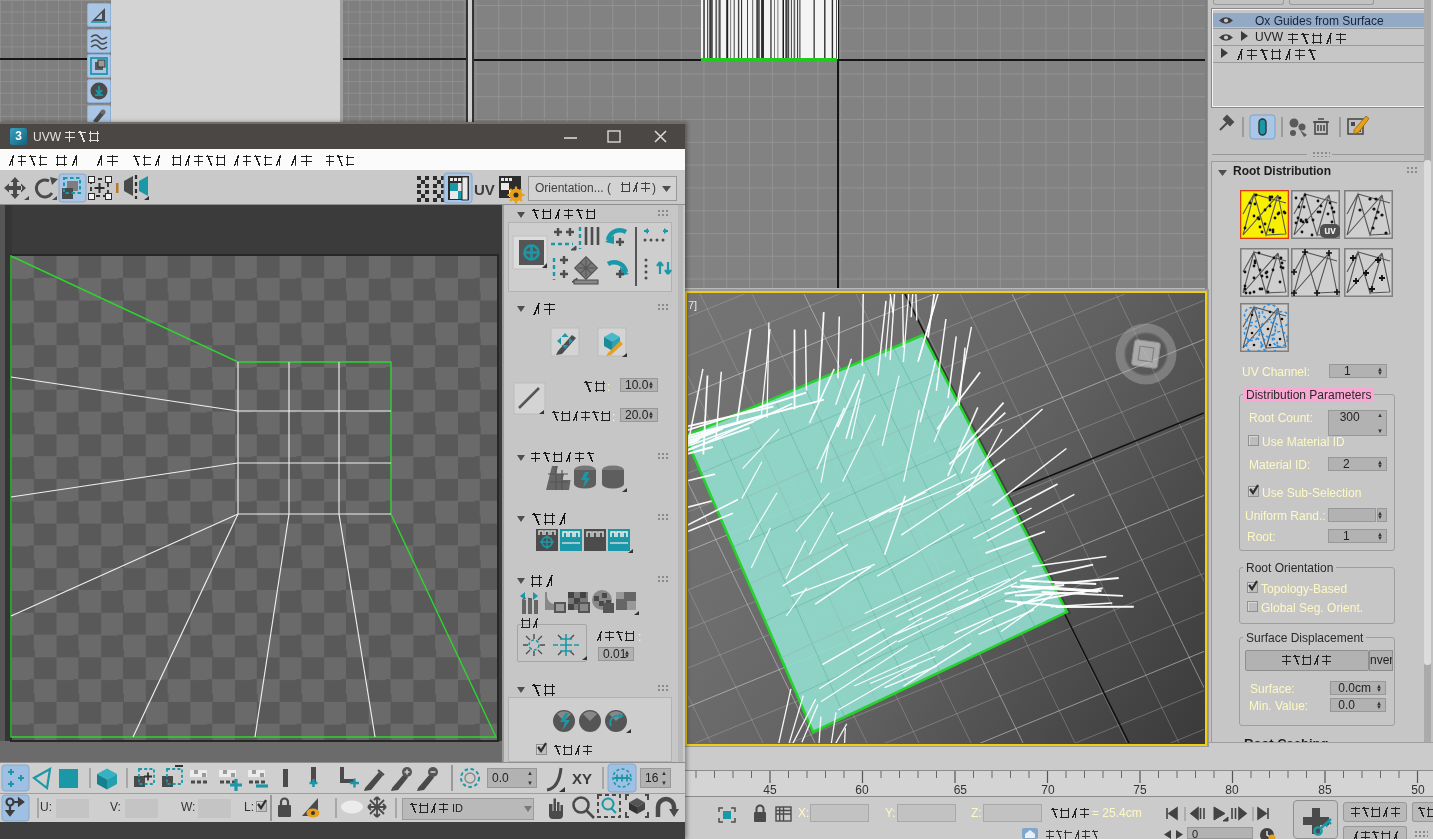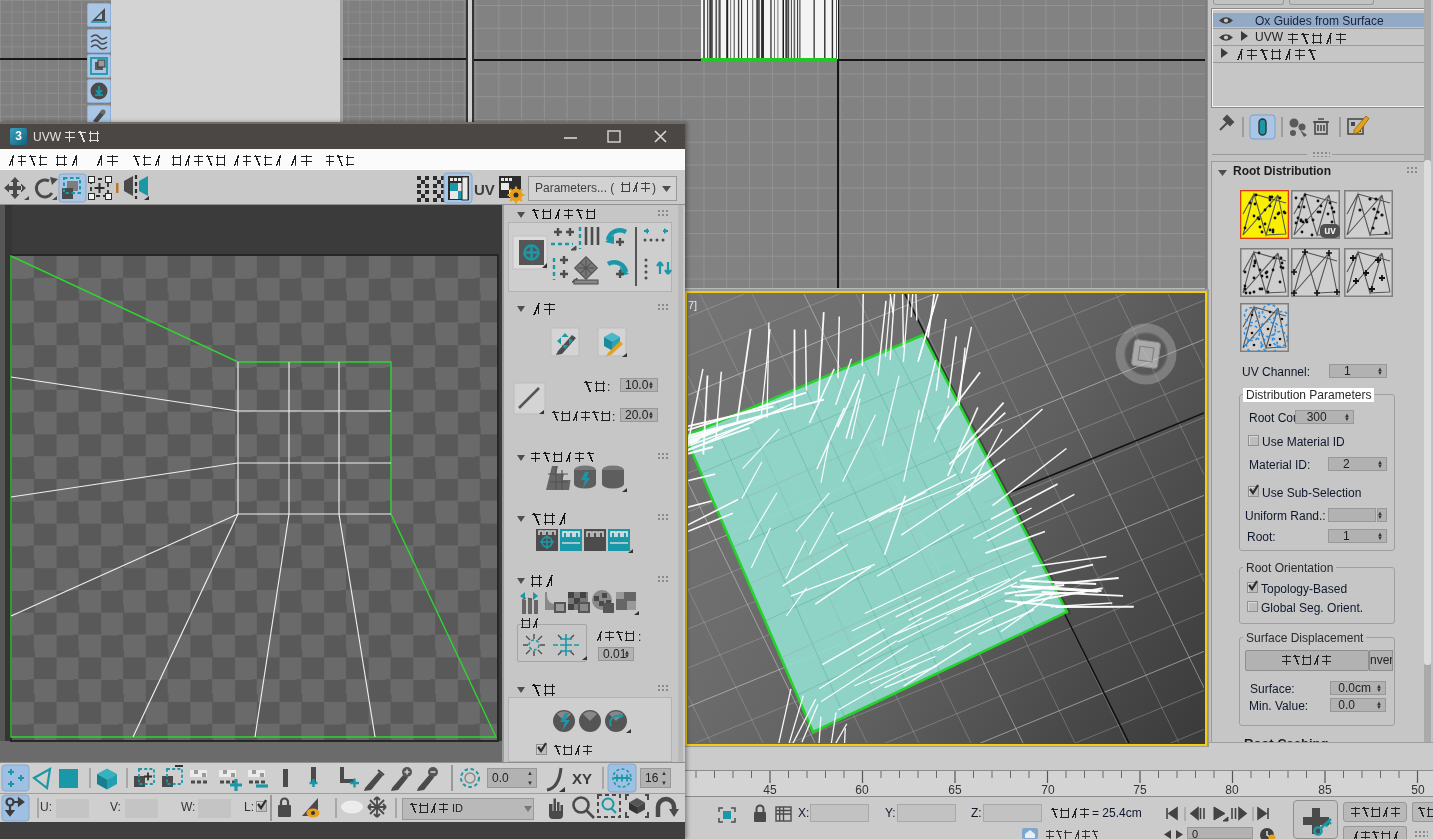--- a/index.html
+++ b/index.html
@@ -6,21 +6,21 @@
 .grid1{background-color:#7f7f7f;background-image:linear-gradient(#8e8e8e 1px,transparent 1px),linear-gradient(90deg,#8e8e8e 1px,transparent 1px);background-size:11.6px 11.6px}
 .grid2{background-color:#828282;background-image:linear-gradient(#929292 1px,transparent 1px),linear-gradient(90deg,#929292 1px,transparent 1px);background-size:22.8px 22.8px;background-position:1.5px 5px}
 .g{display:inline-block;width:10px;height:11px;background-repeat:no-repeat;vertical-align:middle;margin-right:2px}
 .ga{background-image:linear-gradient(var(--c,#2b2b2b),var(--c,#2b2b2b)),linear-gradient(var(--c,#2b2b2b),var(--c,#2b2b2b)),linear-gradient(var(--c,#2b2b2b),var(--c,#2b2b2b));background-size:100% 1.3px,100% 1.3px,1.3px 100%;background-position:0 1px,0 6px,50% 0}
 .gb{background-image:linear-gradient(68deg,transparent 45%,var(--c,#2b2b2b) 45%,var(--c,#2b2b2b) 57%,transparent 57%),linear-gradient(var(--c,#2b2b2b),var(--c,#2b2b2b));background-size:100% 100%,80% 1.3px;background-position:0 0,1px 1px}
 .gc{background-image:linear-gradient(var(--c,#2b2b2b),var(--c,#2b2b2b)),linear-gradient(var(--c,#2b2b2b),var(--c,#2b2b2b)),linear-gradient(var(--c,#2b2b2b),var(--c,#2b2b2b)),linear-gradient(var(--c,#2b2b2b),var(--c,#2b2b2b));background-size:1.3px 100%,1.3px 100%,100% 1.3px,100% 1.3px;background-position:1px 0,8px 0,0 2px,0 9px}
 .gd{background-image:linear-gradient(112deg,transparent 45%,var(--c,#2b2b2b) 45%,var(--c,#2b2b2b) 56%,transparent 56%),linear-gradient(var(--c,#2b2b2b),var(--c,#2b2b2b));background-size:100% 100%,1.3px 70%;background-position:0 0,70% 3px}
 .spin{position:absolute;background:#b2b2b2;border:1px solid #989898;font-size:12px;color:#222;padding:0 4px;line-height:13px}
 .sar{position:absolute;right:2px;width:7px;font-size:6px;color:#333;line-height:6px}
 .cb{position:absolute;width:11px;height:11px;background:#bdbdbd;border:1px solid #909090;box-shadow:inset 1px 1px 0 #d8d8d8}
-.lab{position:absolute;font-size:12px;color:#0f172a;white-space:nowrap}
+.lab{position:absolute;font-size:12px;color:#fef9c3;white-space:nowrap}
 .grp{position:absolute;border:1px solid #9e9e9e;border-radius:3px}
 .grplab{position:absolute;font-size:12px;color:#2a2a2a;background:#c6c6c6;padding:0 3px;white-space:nowrap}
 .hdr{position:absolute;font-weight:bold;font-size:12px;color:#1c1c1c;white-space:nowrap}
 .dots{position:absolute;width:12px;height:9px;background-image:radial-gradient(#8a8a8a 1px,transparent 1.1px);background-size:4px 4px}
 </style></head><body>
 <div class="abs grid1" style="left:0;top:0;width:466px;height:122px"></div>
 <div class="abs" style="left:0;top:58px;width:466px;height:2px;background:#151515"></div>
 <div class="abs" style="left:466px;top:0;width:8px;height:122px;background:#cfcfcf;border-left:2px solid #333;border-right:2px solid #333"></div>
 <div class="abs grid2" style="left:474px;top:0;width:731px;height:288px"></div>
 <div class="abs" style="left:474px;top:59px;width:731px;height:2px;background:#151515"></div>
@@ -279,23 +279,23 @@
     <circle cx="40" cy="36" r="1.3" fill="#111"></circle>
     <circle cx="14" cy="42" r="7.5" fill="none" stroke="#2e8fe0" stroke-width="1.6" stroke-dasharray="3 2.4"></circle>
     <circle cx="14" cy="42" r="1.3" fill="#111"></circle>
     <circle cx="30" cy="42" r="7.5" fill="none" stroke="#2e8fe0" stroke-width="1.6" stroke-dasharray="3 2.4"></circle>
     <circle cx="30" cy="42" r="1.3" fill="#111"></circle>
   </svg>
 <div class="abs" style="left:1320px;top:224px;width:20px;height:14px;background:#4f4f4f;border-radius:5px;color:#f0f0f0;font-size:10px;font-weight:bold;text-align:center;line-height:14px">uv</div>
 <div class="lab" style="left:1242px;top:365px">UV Channel:</div>
 <span class="spin" style="left:1329px;top:364px;width:58px;height:14px;line-height:12px">&nbsp;&nbsp;&nbsp;1<span class="sar" style="top:1px">▲</span><span class="sar" style="bottom:1px">▼</span></span>
 <div class="grp" style="left:1239px;top:394px;width:156px;height:157px"></div>
-<div class="grplab" style="left:1243px;top:388px;background:#ffffff">Distribution Parameters</div>
+<div class="grplab" style="left:1243px;top:388px;background:#f9a8d4">Distribution Parameters</div>
 <div class="lab" style="left:1249px;top:411px">Root Count:</div>
-<span class="spin" style="left:1295px;top:410px;width:59px;height:14px;line-height:12px">&nbsp;&nbsp;300<span class="sar" style="top:1px">▲</span><span class="sar" style="bottom:1px">▼</span></span>
+<span class="spin" style="left:1328px;top:410px;width:59px;height:26px;line-height:12px">&nbsp;&nbsp;300<span class="sar" style="top:1px">▲</span><span class="sar" style="bottom:1px">▼</span></span>
 <span class="cb" style="left:1248px;top:435px"></span>
 <div class="lab" style="left:1262px;top:435px">Use Material ID</div>
 <div class="lab" style="left:1249px;top:458px">Material ID:</div>
 <span class="spin" style="left:1328px;top:457px;width:59px;height:14px;line-height:12px">&nbsp;&nbsp;&nbsp;2<span class="sar" style="top:1px">▲</span><span class="sar" style="bottom:1px">▼</span></span>
 <span class="cb" style="left:1248px;top:486px">
     <svg width="11" height="11" style="position:absolute;left:-1px;top:-3px">
       <path d="M2 5 L5 9 L10 1" stroke="#2d2d2d" stroke-width="2.2" fill="none"></path>
     </svg>
   </span>
 <div class="lab" style="left:1262px;top:486px">Use Sub-Selection</div>
@@ -368,21 +368,21 @@
     <line x1="623.5" y1="0" x2="623.5" y2="7" stroke="#686868" stroke-width="1"></line>
     <line x1="642.0" y1="0" x2="642.0" y2="12" stroke="#555" stroke-width="1.2"></line>
     <line x1="660.5" y1="0" x2="660.5" y2="7" stroke="#686868" stroke-width="1"></line>
     <line x1="679.0" y1="0" x2="679.0" y2="7" stroke="#686868" stroke-width="1"></line>
     <line x1="697.5" y1="0" x2="697.5" y2="7" stroke="#686868" stroke-width="1"></line>
     <line x1="716.0" y1="0" x2="716.0" y2="7" stroke="#686868" stroke-width="1"></line>
     <line x1="734.5" y1="0" x2="734.5" y2="12" stroke="#555" stroke-width="1.2"></line>
   </svg>
 <div class="abs" style="left:758px;top:783px;width:24px;text-align:center;font-size:12px;color:#333">45</div>
 <div class="abs" style="left:850px;top:783px;width:24px;text-align:center;font-size:12px;color:#333">60</div>
-<div class="abs" style="left:943px;top:783px;width:24px;text-align:center;font-size:12px;color:#333">65</div>
+<div class="abs" style="left:943px;top:783px;width:24px;text-align:right;font-size:12px;color:#333">65</div>
 <div class="abs" style="left:1036px;top:783px;width:24px;text-align:center;font-size:12px;color:#333">70</div>
 <div class="abs" style="left:1128px;top:783px;width:24px;text-align:center;font-size:12px;color:#333">75</div>
 <div class="abs" style="left:1220px;top:783px;width:24px;text-align:center;font-size:12px;color:#333">80</div>
 <div class="abs" style="left:1313px;top:783px;width:24px;text-align:center;font-size:12px;color:#333">85</div>
 <div class="abs" style="left:1406px;top:783px;width:24px;text-align:center;font-size:12px;color:#333">50</div>
 <svg class="abs" style="left:715px;top:803px" width="90" height="22">
       <g stroke="#4e4e4e" fill="none" stroke-width="1.5">
       <path d="M8 5 h-4 v4 M16 5 h4 v4 M8 19 h-4 v-4 M16 19 h4 v-4"></path>
     </g>
       <rect x="8" y="8" width="8" height="8" fill="#1b98a8"></rect>
@@ -779,21 +779,21 @@
       <rect x="509" y="7" width="3" height="3" fill="#e8e8e8"></rect>
       <rect x="501" y="12" width="8" height="7" fill="#e8e8e8"></rect>
       <rect x="509" y="19" width="8" height="7" fill="#e8e8e8"></rect>
       <circle cx="516" cy="24" r="6.5" fill="#e8a01a"></circle>
       <circle cx="516" cy="24" r="2.5" fill="#2c2c2c"></circle>
       <g stroke="#e8a01a" stroke-width="2.4">[](</g>
       <path d="M516 15.5 v4 M516 28.5 v4 M507.5 24 h4 M520.5 24 h4 M510 18 l2.8 2.8 M519.2 27.2 l2.8 2.8 M522 18 l-2.8 2.8 M512.8 27.2 l-2.8 2.8" stroke="#e8a01a" stroke-width="2.2"></path>
     </g>
     </svg>
 <div class="abs" style="left:528px;top:176px;width:149px;height:25px;background:#d2d2d2;border:1px solid #999"></div>
-<div class="abs" style="left:535px;top:181px;font-size:12px;color:#3f3f3f">Parameters... (</div>
+<div class="abs" style="left:535px;top:181px;font-size:12px;color:#3f3f3f">Orientation... (</div>
 <span class="abs" style="left:621px;top:182px;white-space:nowrap;font-size:0"><i class="g gc" style="width:9px;height:10px;--c:#3f3f3f;margin-right:1px"></i><i class="g gd" style="width:9px;height:10px;--c:#3f3f3f;margin-right:1px"></i><i class="g ga" style="width:9px;height:10px;--c:#3f3f3f;margin-right:1px"></i></span>
 <div class="abs" style="left:652px;top:181px;font-size:12px;color:#3f3f3f">)</div>
 <svg class="abs" style="left:662px;top:186px" width="10" height="7">
     <polygon points="0,0 9,0 4.5,6" fill="#4e4e4e"></polygon>
   </svg>
 <div class="abs" style="left:0;top:205px;width:502px;height:557px;background:#3b3b3b"></div>
 <div class="abs" style="left:0;top:205px;width:5px;height:536px;background:#565656"></div>
 <div class="abs" style="left:5px;top:205px;width:7px;height:536px;background:#353535"></div>
 <div class="abs" style="left:0;top:741px;width:502px;height:21px;background:#6b6b6b"></div>
 <div class="abs" style="left:12px;top:256px;width:485px;height:484px;background:#595959;background-image:repeating-conic-gradient(#595959 0% 25%,#6a6a6a 0% 50%);background-size:44.6px 44.6px;outline:2px solid #272727"></div>

